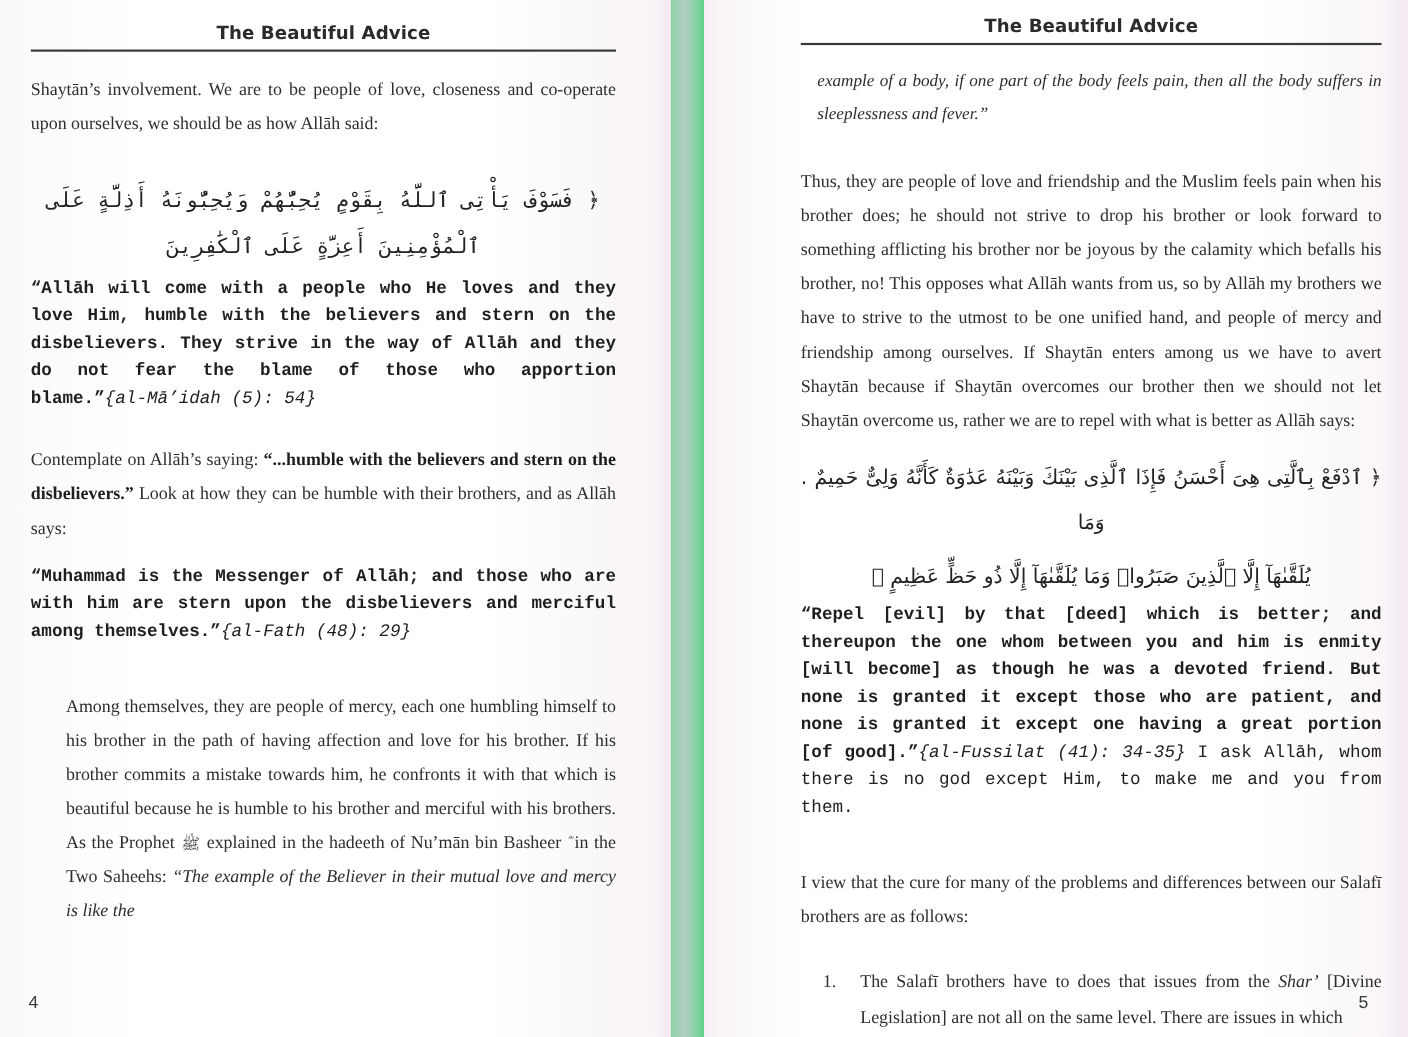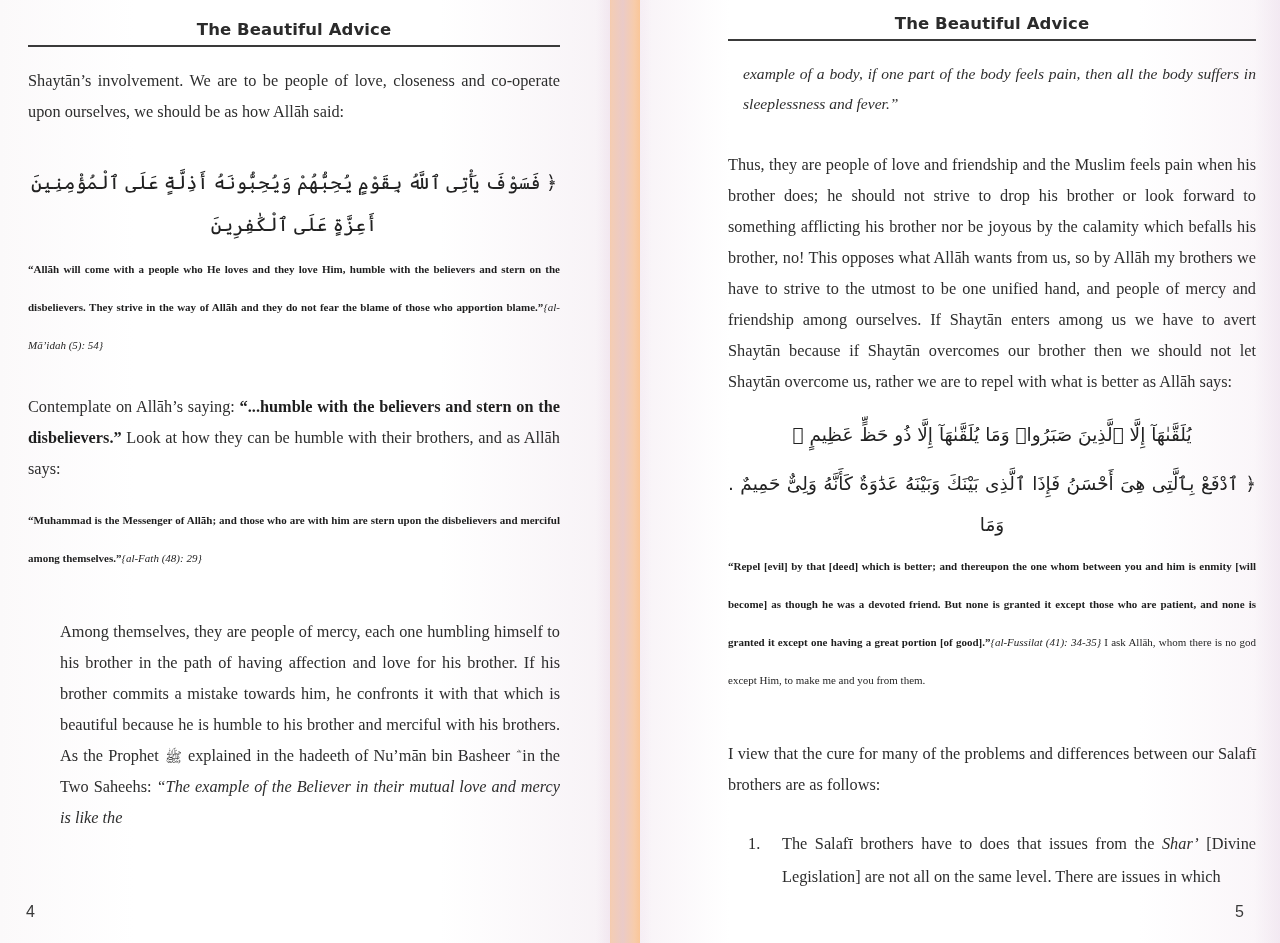--- a/index.html
+++ b/index.html
@@ -12,21 +12,21 @@
     height: 943px;
     overflow: hidden;
     font-family: "Liberation Serif", "DejaVu Serif", serif;
     color: #2a2a2a;
   }
 
   .spread {
     position: relative;
     width: 1280px;
     height: 943px;
-    background: #fdba74;
+    background: #22c55e;
   }
 
   
   .paper-tint-left {
     position: absolute;
     left: 0; top: 0;
     width: 610px; height: 943px;
     background: linear-gradient(90deg,#fbf9fa 0%,#ffffff 22%,#ffffff 72%,#f7f2f6 100%);
     pointer-events: none;
   }
@@ -99,21 +99,21 @@
     line-height: 31px;
     text-align: justify;
     text-justify: inter-word;
     color: #2d2d2d;
   }
   p.last { margin-bottom: 0; margin-left: 32px; }
 
   .ar {
     direction: rtl;
     text-align: center;
-    font-family: Liberation Sans, sans-serif;
+    font-family: Liberation Mono, monospace;
     font-size: 19px;
     line-height: 42px;
     color: #222;
     margin: 8px 0 4px 0;
     unicode-bidi: embed;
   }
   .ar-right {
     direction: rtl;
     text-align: justify;
     text-align-last: center;
@@ -122,25 +122,26 @@
     line-height: 41px;
     color: #222;
     margin: 8px 0 2px 0;
   }
 
   b, .bold { font-weight: bold; color: #1e1e1e; }
   i, .ital { font-style: italic; }
 
   .quote-block {
     font-weight: bold;
-    font-size: 11px;
-    line-height: 38px;
+    font-size: 16px;
+    line-height: 25px;
     text-align: justify;
     color: #1e1e1e;
     margin: 0 0 17px 0;
+    font-family: Liberation Mono, monospace;
   }
   .quote-block .cite {
     font-weight: normal;
     font-style: italic;
   }
   .quote-flow { font-weight: normal; }
 
   .hadith-ital {
     font-style: italic;
     font-size: 15.6px;
@@ -245,22 +246,22 @@
 
       <div class="running-head">The Beautiful Advice</div>
       <div class="head-rule"></div>
 
       <div class="hadith-ital">example of a body, if one part of the body feels pain, then all the body suffers in sleeplessness and fever.”</div>
 
       <div class="spacer-sm"></div>
 
       <p>Thus, they are people of love and friendship and the Muslim feels pain when his brother does; he should not strive to drop his brother or look forward to something afflicting his brother nor be joyous by the calamity which befalls his brother, no! This opposes what Allāh wants from us, so by Allāh my brothers we have to strive to the utmost to be one unified hand, and people of mercy and friendship among ourselves. If Shaytān enters among us we have to avert Shaytān because if Shaytān overcomes our brother then we should not let Shaytān overcome us, rather we are to repel with what is better as Allāh says:</p>
 
+      <div class="ar-right">﴿ ٱدْفَعْ بِٱلَّتِى هِىَ أَحْسَنُ فَإِذَا ٱلَّذِى بَيْنَكَ وَبَيْنَهُ عَدَٰوَةٌ كَأَنَّهُ وَلِىٌّ حَمِيمٌ . وَمَا</div>
       <div class="ar-right">يُلَقَّىٰهَآ إِلَّا ٱلَّذِينَ صَبَرُوا۟ وَمَا يُلَقَّىٰهَآ إِلَّا ذُو حَظٍّ عَظِيمٍ ﴾</div>
-      <div class="ar-right">﴿ ٱدْفَعْ بِٱلَّتِى هِىَ أَحْسَنُ فَإِذَا ٱلَّذِى بَيْنَكَ وَبَيْنَهُ عَدَٰوَةٌ كَأَنَّهُ وَلِىٌّ حَمِيمٌ . وَمَا</div>
 
       <div class="quote-block">
         <span>“Repel [evil] by that [deed] which is better; and thereupon the one whom between you and him is enmity [will become] as though he was a devoted friend. But none is granted it except those who are patient, and none is granted it except one having a great portion [of good].”</span><span class="cite">{al-Fussilat (41): 34-35}</span><span class="quote-flow"> I ask Allāh, whom there is no god except Him, to make me and you from them.</span>
       </div>
 
       <div class="spacer-md"></div>
 
       <p>I view that the cure for many of the problems and differences between our Salafī brothers are as follows:</p>
 
       <div class="spacer-sm"></div>

